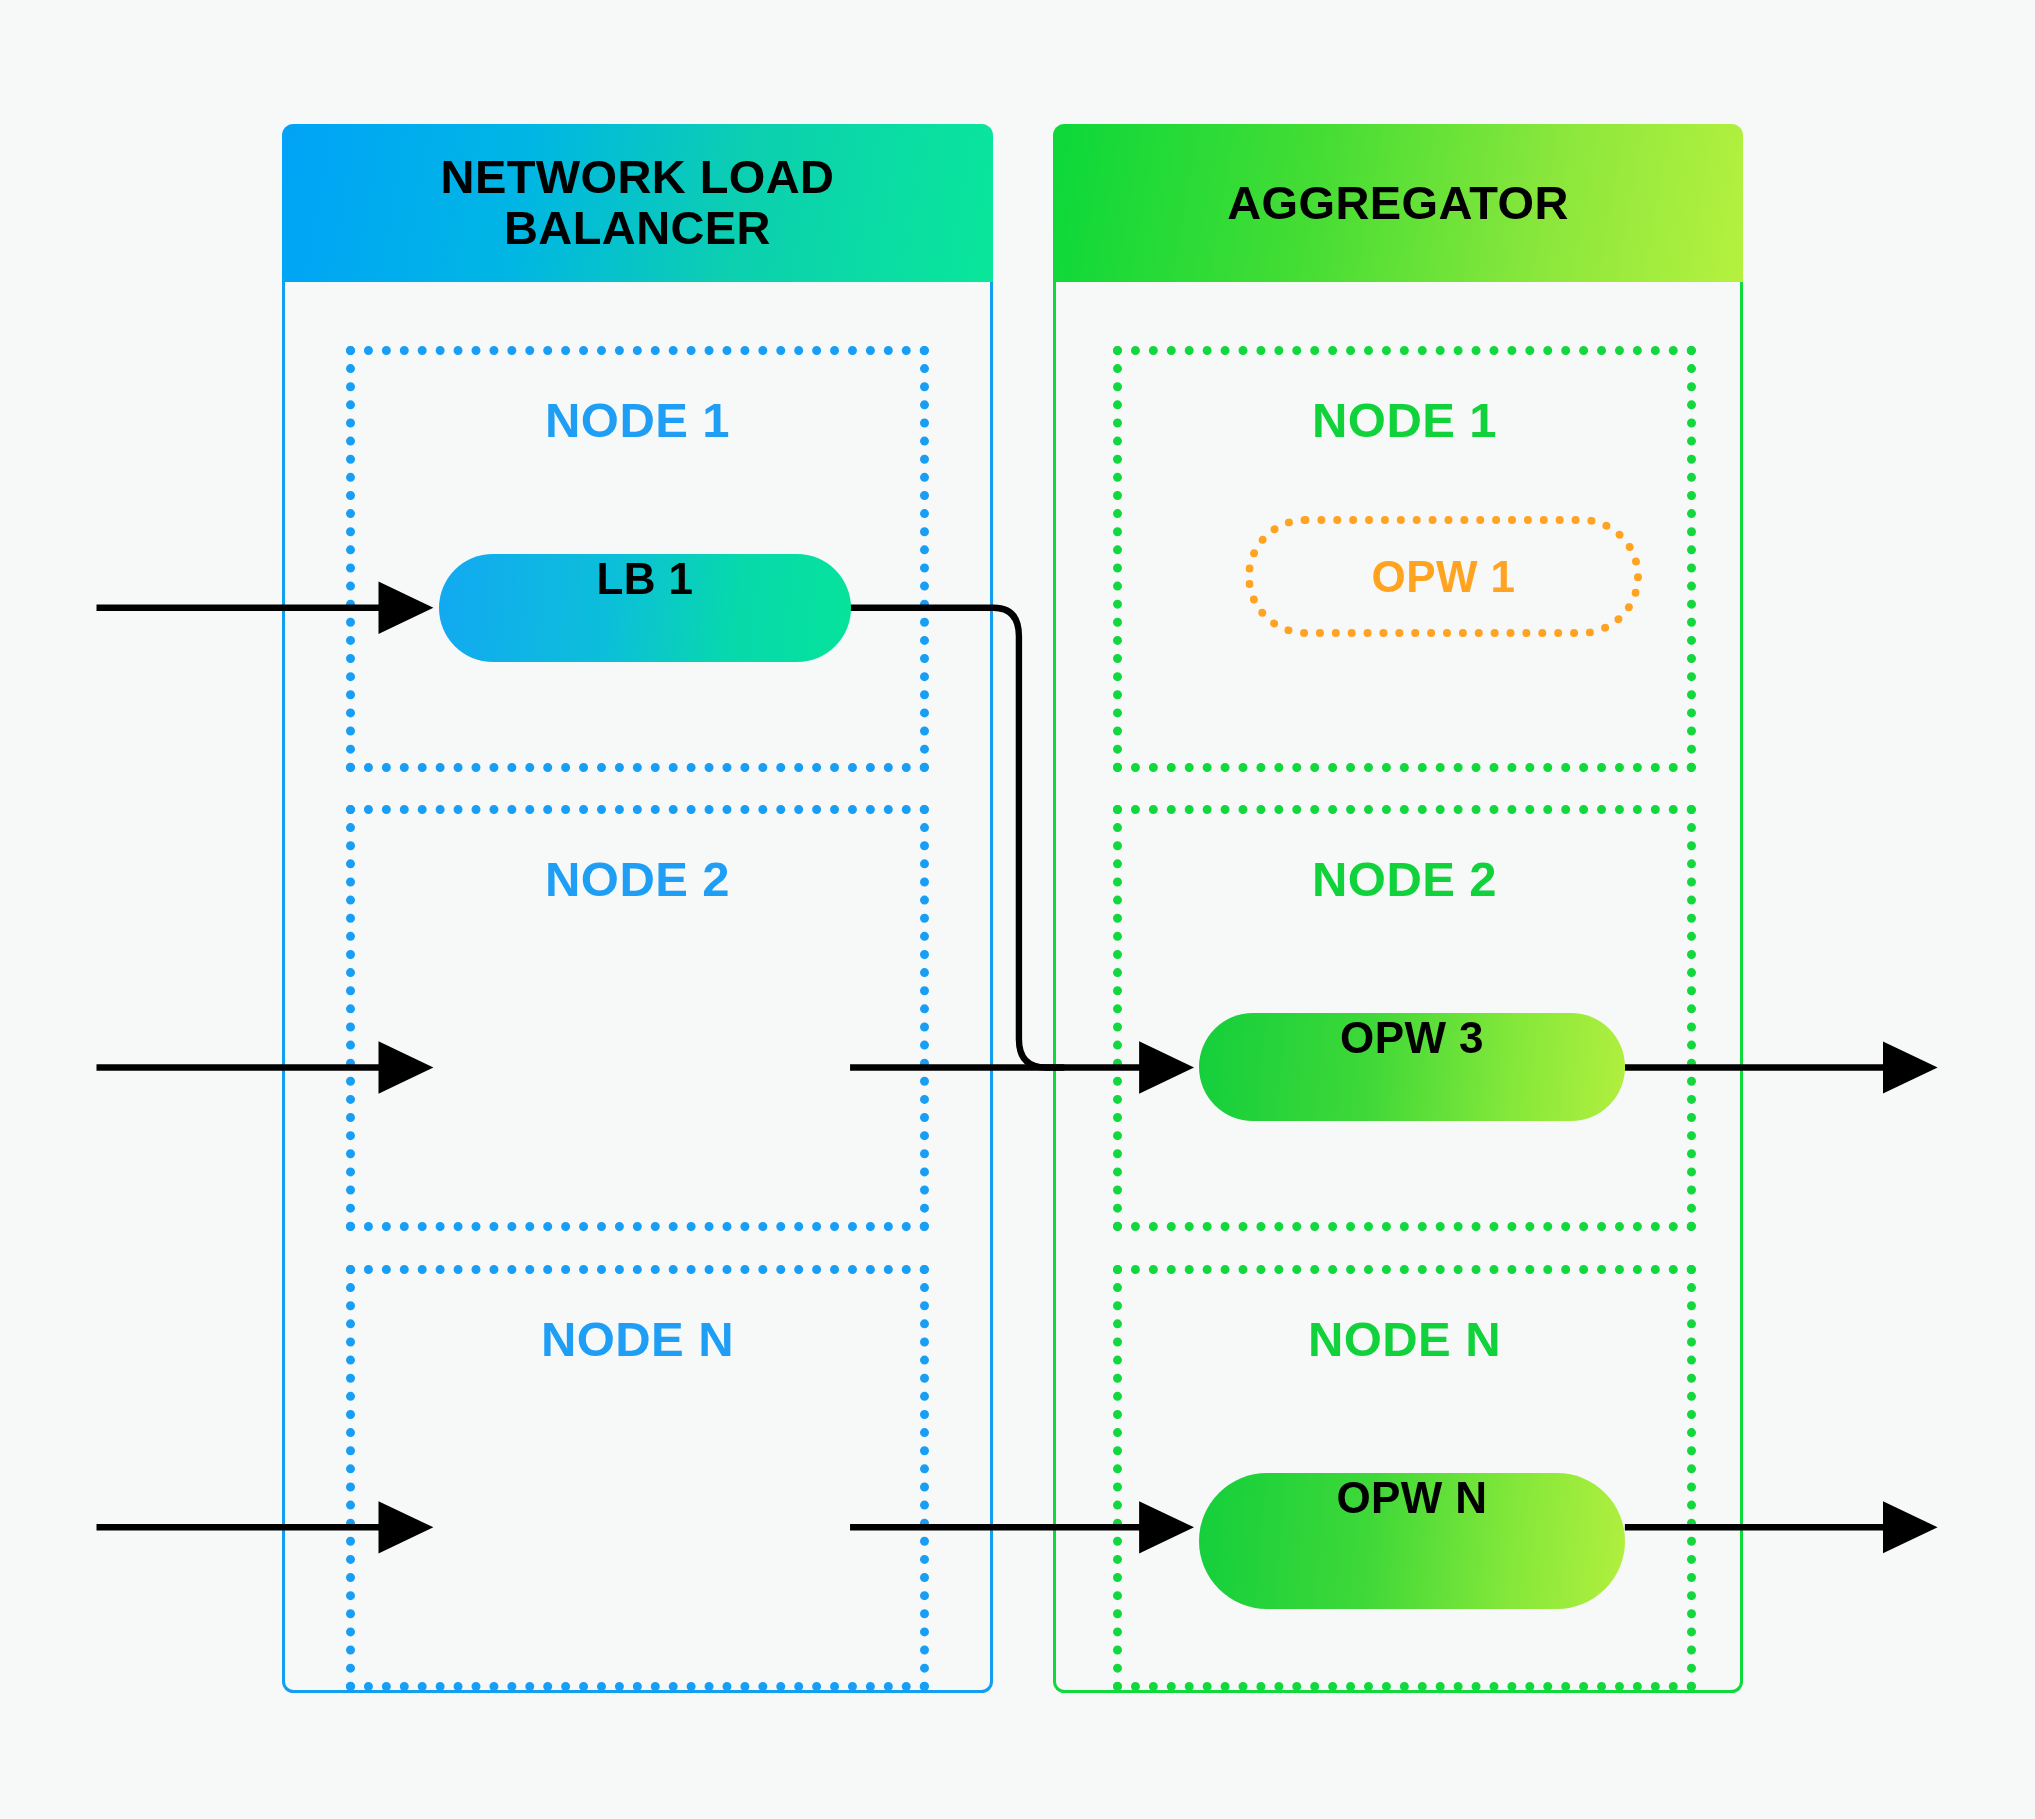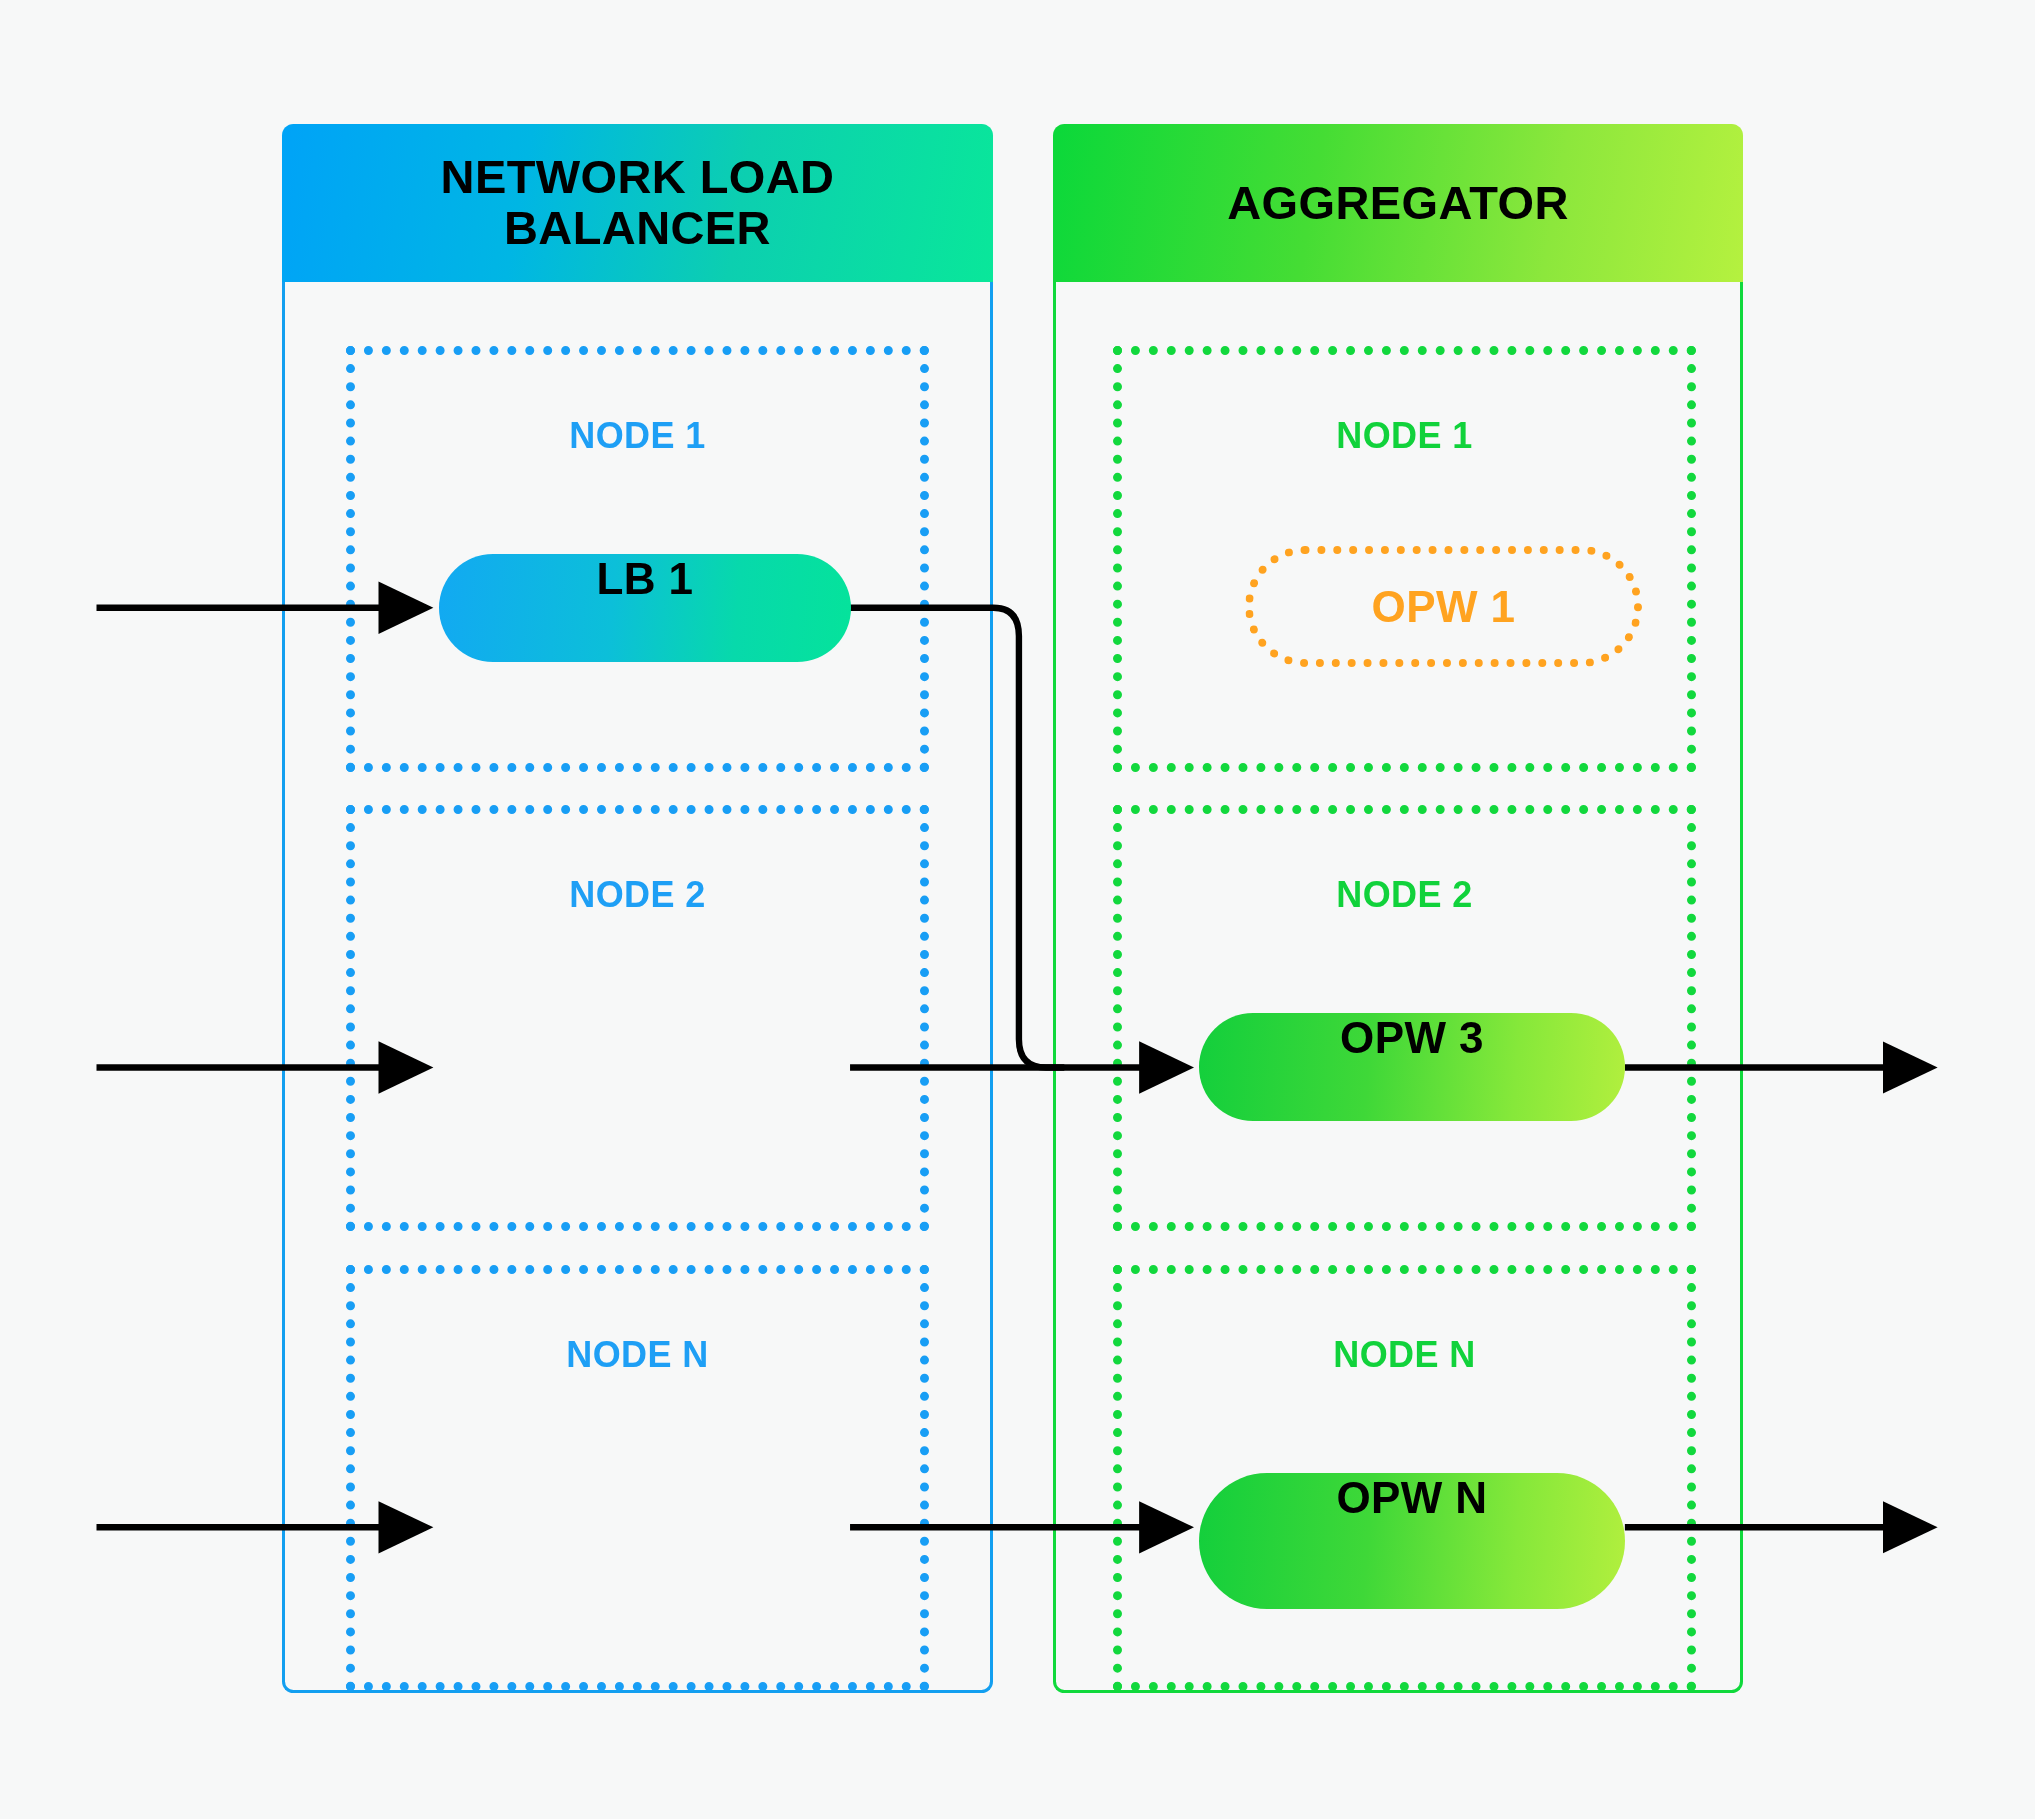--- a/index.html
+++ b/index.html
@@ -99,26 +99,25 @@
     border-radius: 2.8px;
     z-index: 2;
   }
   .node-blue  { border-color: #189ef5; }
   .node-green { border-color: #12d83d; }
 
   .node-label {
     position: absolute;
     width: 100%;
     text-align: center;
-    font-size: 36px;
+    font-size: 49px;
     font-weight: bold;
     letter-spacing: 0.4px;
     top: 37px;
     left: 0;
-    margin-top: 23px;
   }
   .label-blue  { color: #1e9ff5; }
   .label-green { color: #11d23b; }
 
   
   .pill {
     position: absolute;
     box-sizing: border-box;
     display: flex;
     justify-content: center;
@@ -179,21 +178,21 @@
     <div class="node-label label-blue">NODE 2</div>
   </div>
 
   <div class="node-box node-blue" style="left:346px; top:1265px; width:583px; height:426px;">
     <div class="node-label label-blue">NODE N</div>
   </div>
 
   <div class="node-box node-green" style="left:1113px; top:346px; width:583px; height:426px;">
     <div class="node-label label-green">NODE 1</div>
   </div>
-  <div class="pill-outline" style="left:1245px; top:546px; width:397px; height:121px;">
+  <div class="pill-outline" style="left:1245px; top:516px; width:397px; height:121px;">
     <span>OPW 1</span>
   </div>
 
   <div class="node-box node-green" style="left:1113px; top:805px; width:583px; height:426px;">
     <div class="node-label label-green">NODE 2</div>
   </div>
   <div class="pill pill-opw" style="left:1199px; top:1013px; width:426px; height:108px;">
     <span>OPW 3</span>
   </div>
 

